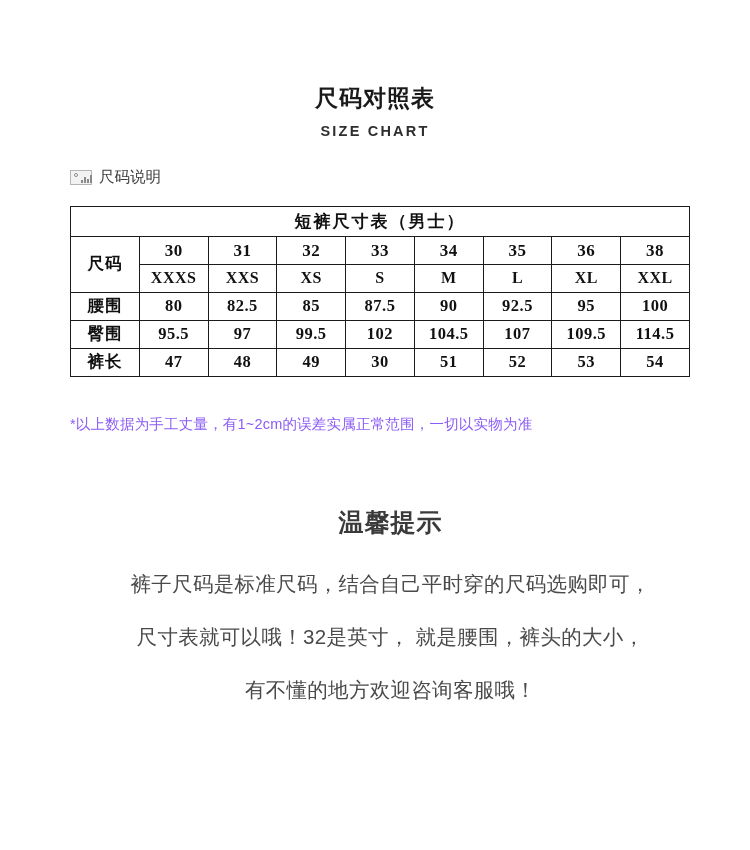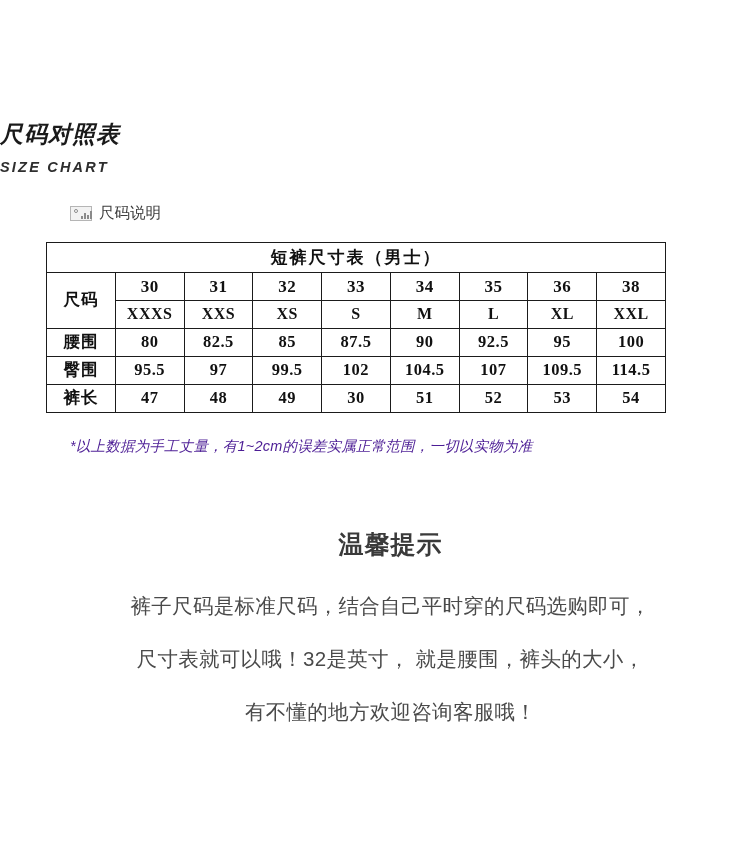--- a/index.html
+++ b/index.html
@@ -11,22 +11,22 @@
     width: 750px;
     height: 850px;
     font-family: "Liberation Sans", "DejaVu Sans", sans-serif;
     color: #222;
     position: relative;
     overflow: hidden;
   }
 
   
   .header {
-    padding-top: 120px;
-    font-style: italic;
+    text-align: center;
+    padding-top: 84px;
   }
   .header .cn-title {
     font-size: 23px;
     font-weight: bold;
     letter-spacing: 1px;
     color: #1a1a1a;
     line-height: 1.25;
   }
   .header .en-title {
     font-size: 14.5px;
@@ -83,21 +83,21 @@
   .chart-icon .bars i:nth-child(2) { height: 6px; }
   .chart-icon .bars i:nth-child(3) { height: 4px; }
   .chart-icon .bars i:nth-child(4) { height: 8px; }
   .section-label .label-text {
     font-size: 15.5px;
     color: #3c3c3c;
   }
 
   
   .table-wrap {
-    margin: 18px 0 0 46px;
+    margin: 18px 0 0 70px;
     width: 620px;
   }
   table.size-table {
     border-collapse: collapse;
     width: 620px;
     table-layout: fixed;
     font-family: "Liberation Serif", "DejaVu Serif", serif;
   }
   table.size-table td {
     border: 1px solid #1b1b1b;
@@ -122,25 +122,24 @@
   }
   table.size-table td.num-cell {
     font-size: 17px;
   }
   table.size-table td.letter-cell {
     font-size: 16px;
   }
 
   
   .footnote {
-    margin: 24px 0 0 70px;
+    margin: 38px 0 0 70px;
     font-size: 14.5px;
-    color: #4c1d95;
+    color: #8b5cf6;
     letter-spacing: 0.2px;
-    font-style: italic;
   }
 
   
   .tips {
     margin-top: 72px;
     text-align: center;
     padding-left: 31px;
   }
   .tips-title {
     font-size: 25px;

